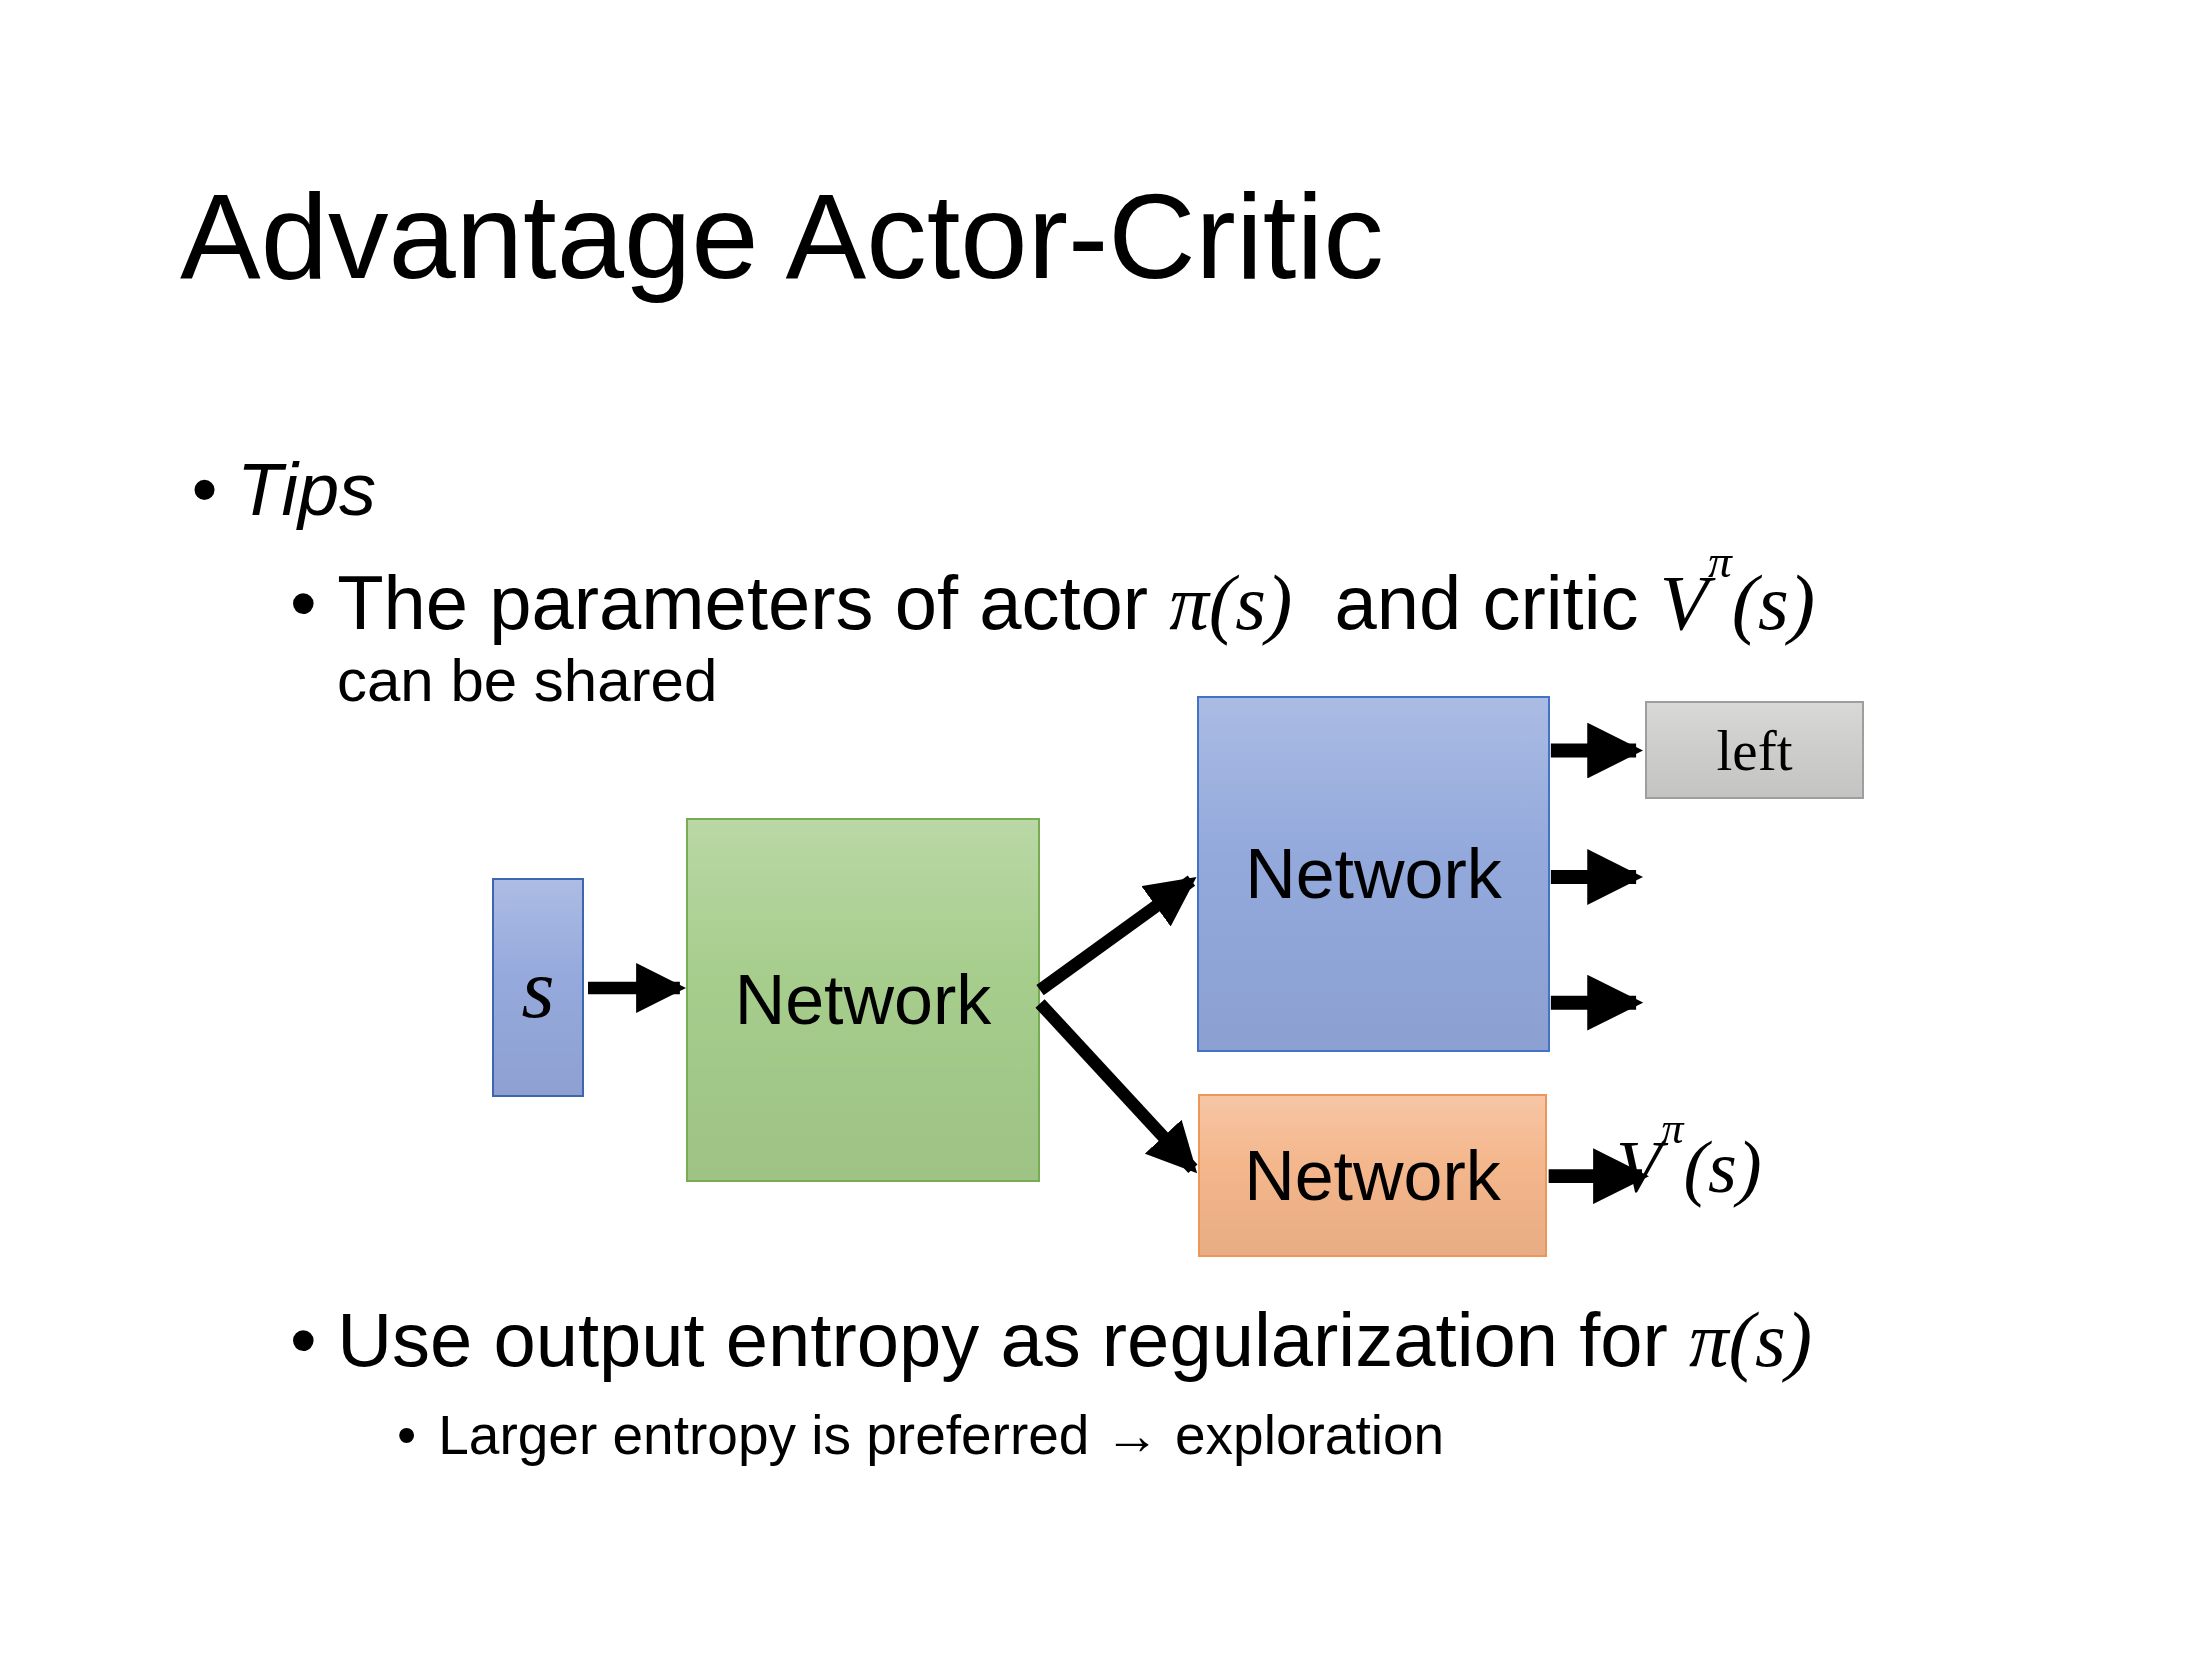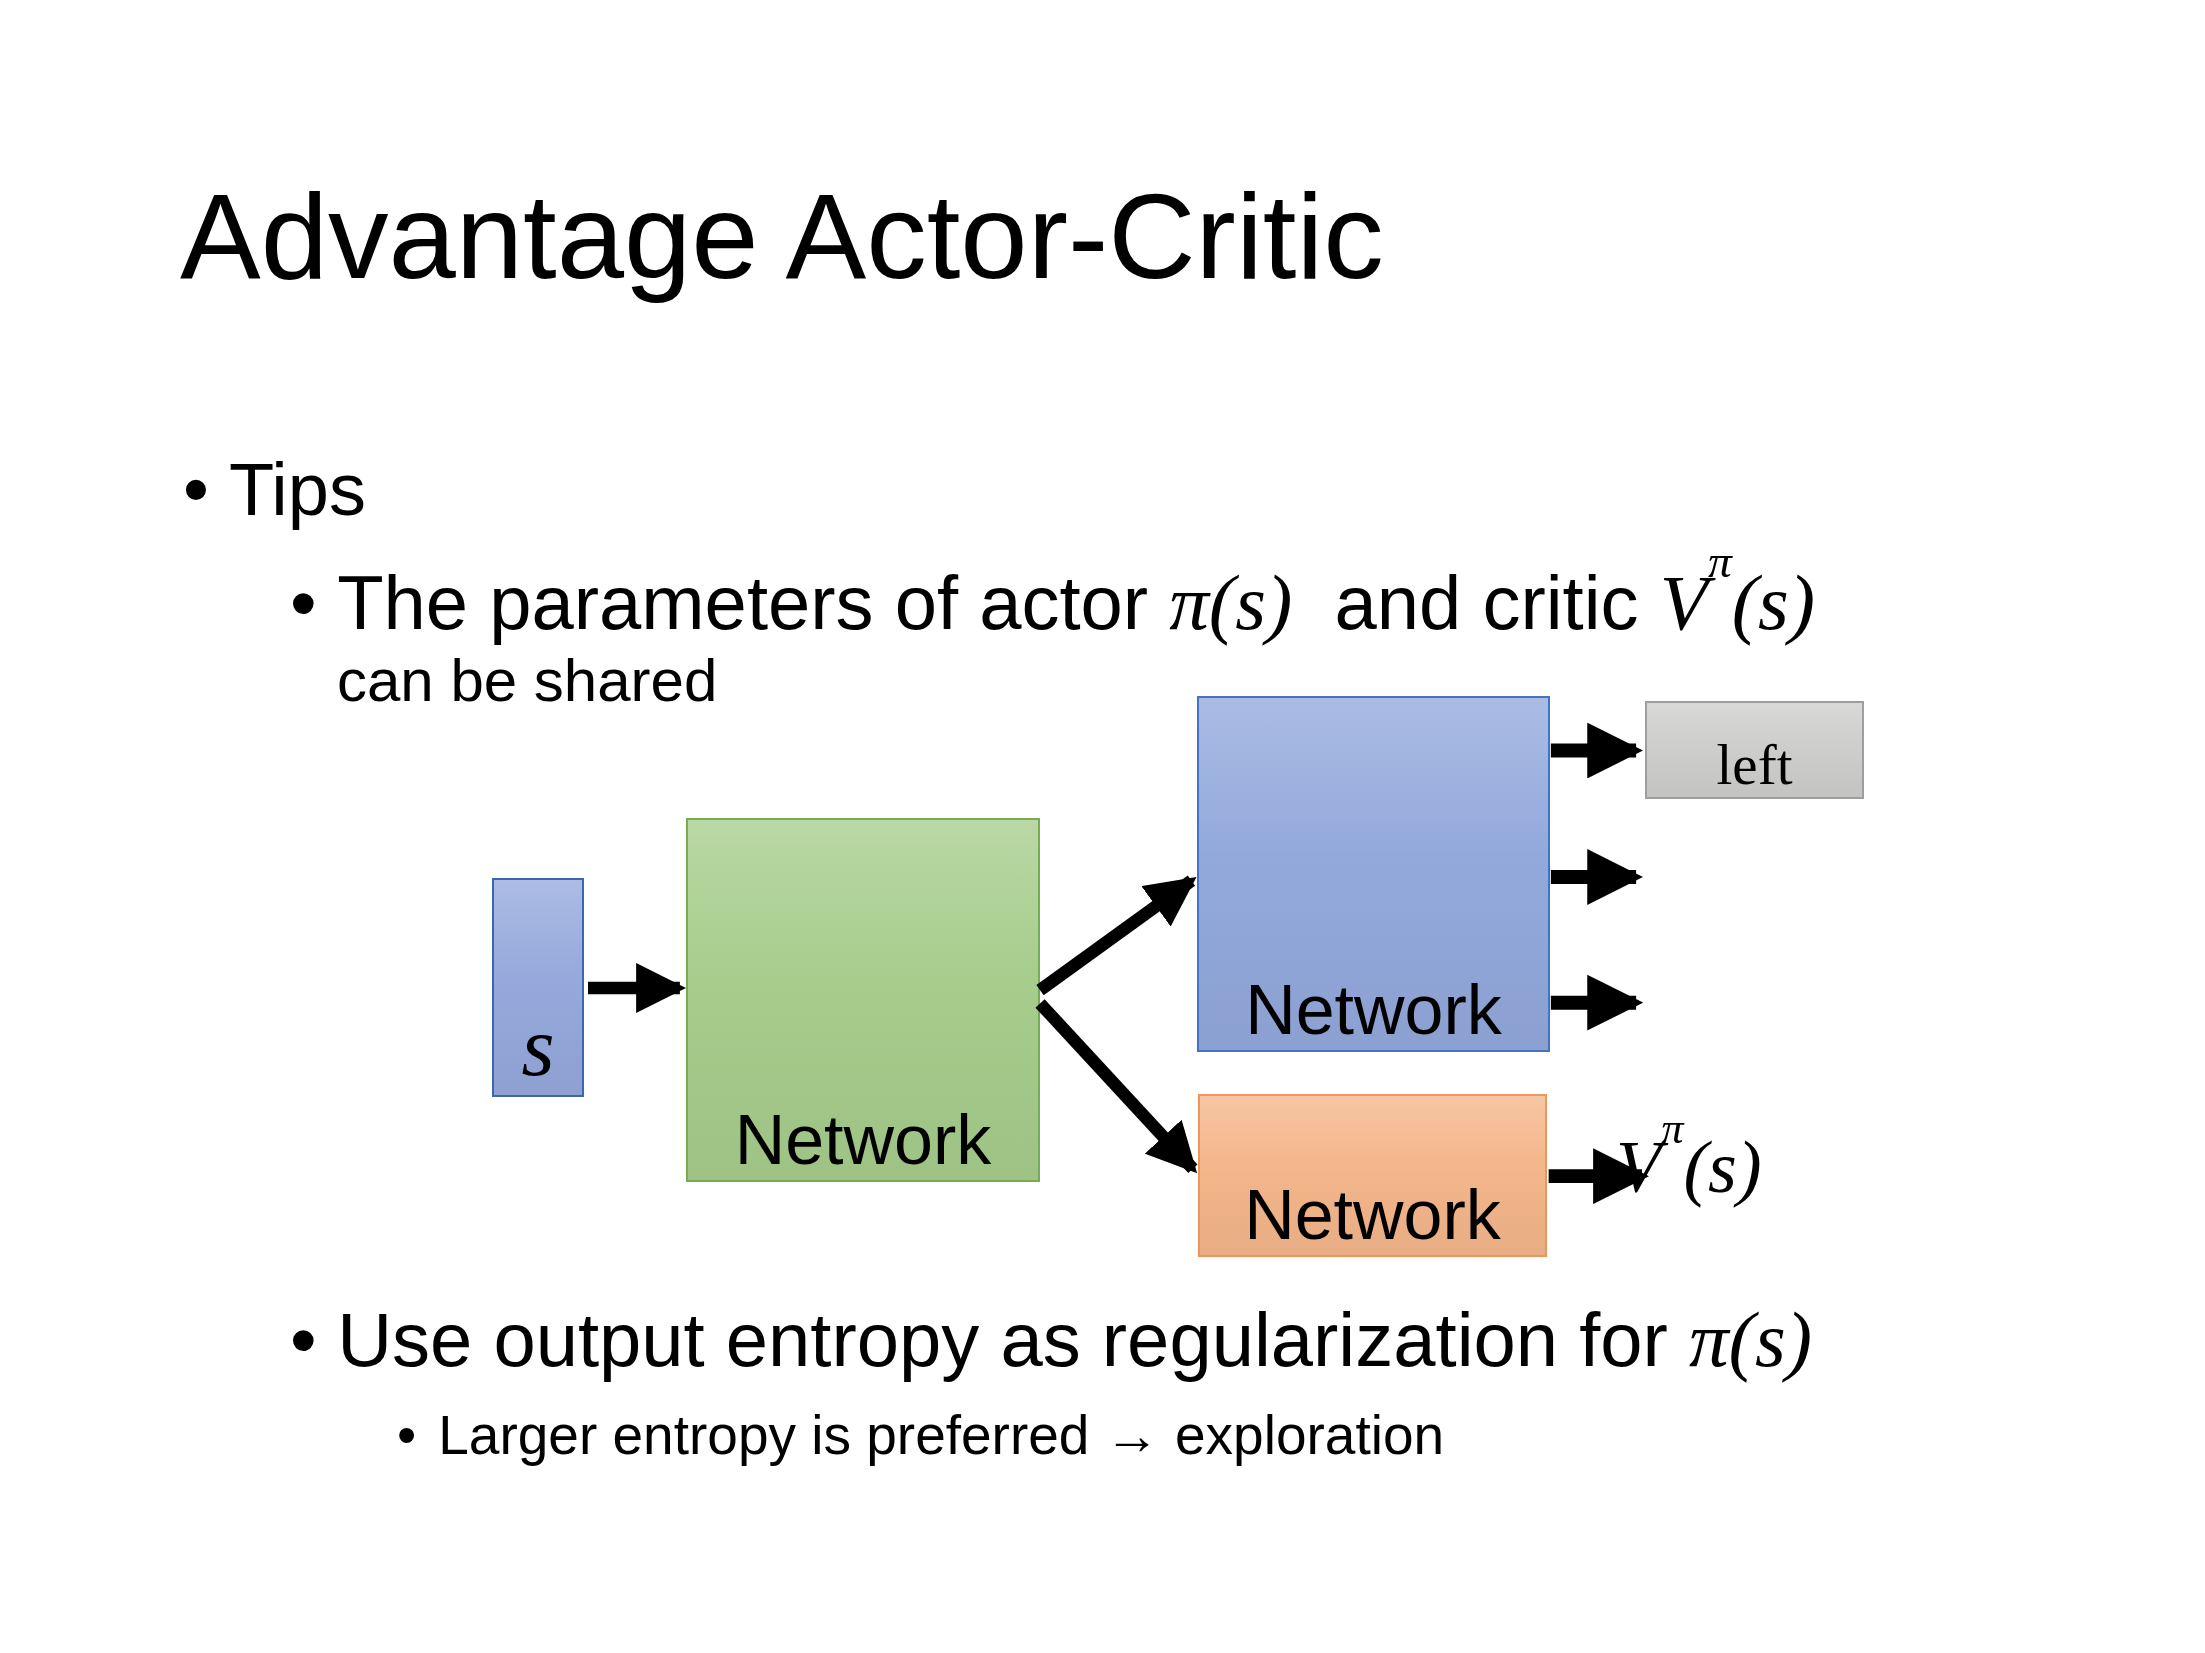--- a/index.html
+++ b/index.html
@@ -7,33 +7,33 @@
     position:relative;width:2205px;height:1634px;
     background:var(--background,#fff);overflow:hidden;
     font-family:"Liberation Sans","DejaVu Sans",sans-serif;
     color:var(--text,#000);
   }
   .line{position:absolute;line-height:1;white-space:pre;}
   .title{
     position:absolute;left:180px;top:176px;margin:0;
     font-size:121px;font-weight:normal;line-height:1;white-space:pre;
   }
-  .l-tips{left:183px;top:453px;font-size:74px;}
+  .l-tips{left:191px;top:453px;font-size:74px;font-style:italic;}
   .l-shared1{left:290px;top:563px;font-size:76px;}
   .l-shared2{left:337px;top:651px;font-size:60px;}
   .l-entropy{left:290px;top:1300px;font-size:76px;text-align:right;}
   .l-exploration{left:397px;top:1408px;font-size:55px;}
   .blt{margin-right:.27em;}
   .l-exploration .blt{margin-right:.40em;}
   .math{font-family:Liberation Serif, serif;font-style:italic;font-size:1.04em;}
   sup.msup{font-size:.6em;line-height:0;position:relative;top:-.52em;}
 
   
   .box{position:absolute;display:flex;align-items:center;justify-content:center;box-sizing:border-box;}
-  .grad{background-image:linear-gradient(180deg,rgba(255,255,255,.22),rgba(255,255,255,0) 45%,rgba(0,0,0,.05));align-items:flex-end;}
+  .grad{background-image:linear-gradient(180deg,rgba(255,255,255,.22),rgba(255,255,255,0) 45%,rgba(0,0,0,.05));}
   .state-box{
     left:492px;top:878px;width:92px;height:219px;
     background-color:var(--state-fill);border:2.9px solid var(--state-border);
     font-family:"Liberation Serif","DejaVu Serif",serif;font-style:italic;font-size:85px;
   }
   .shared-box{
     left:686px;top:818px;width:354px;height:364px;
     background-color:var(--shared-fill);border:2.2px solid var(--shared-border);
     font-size:70px;
   }

